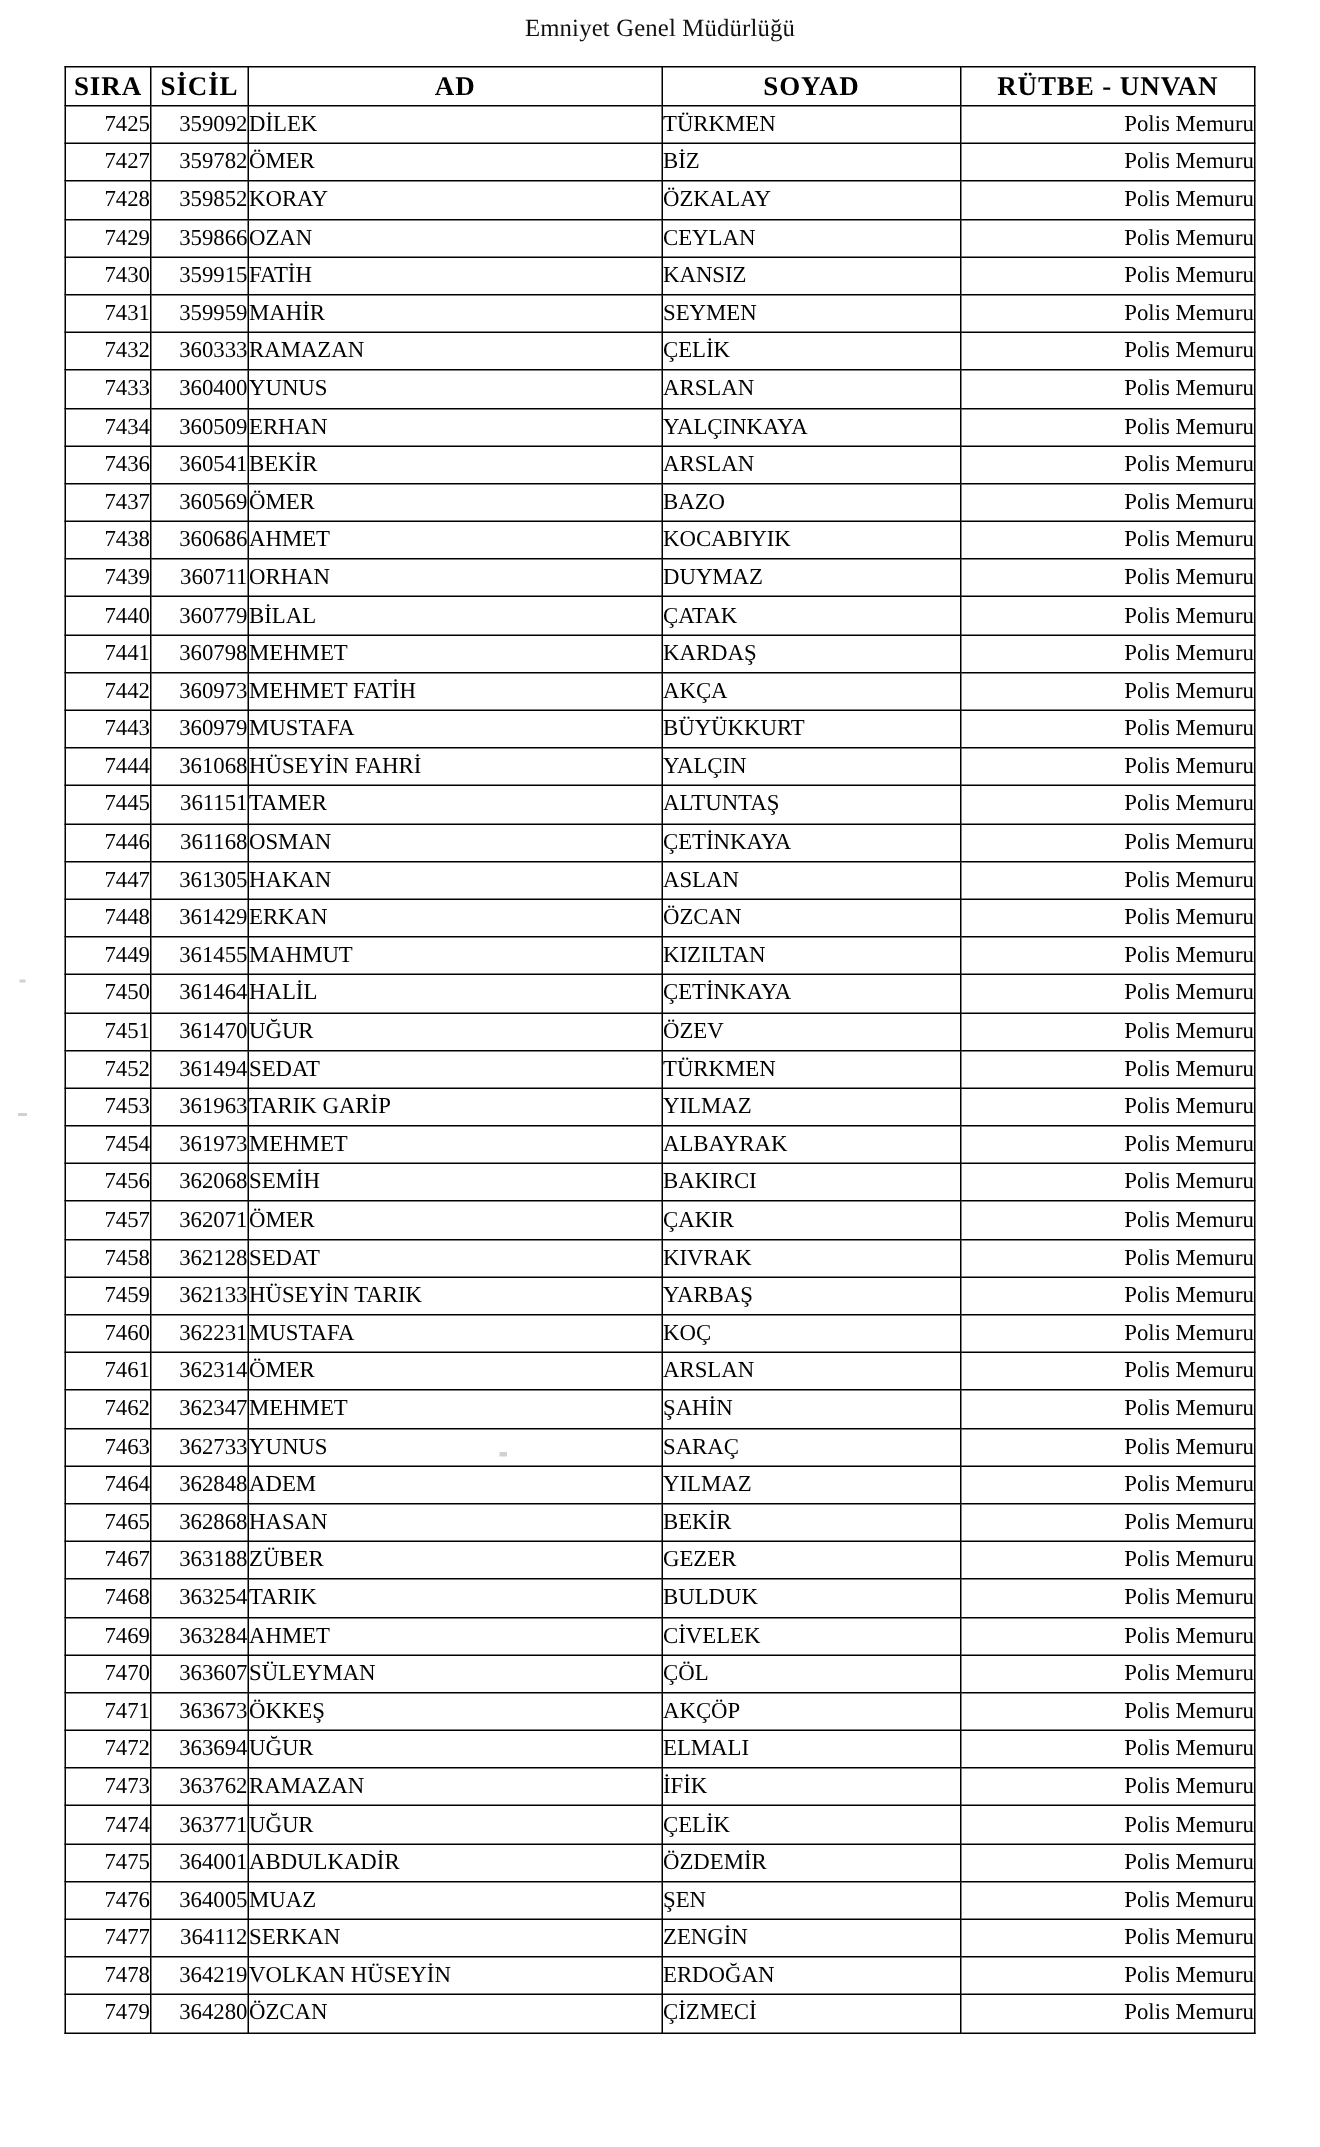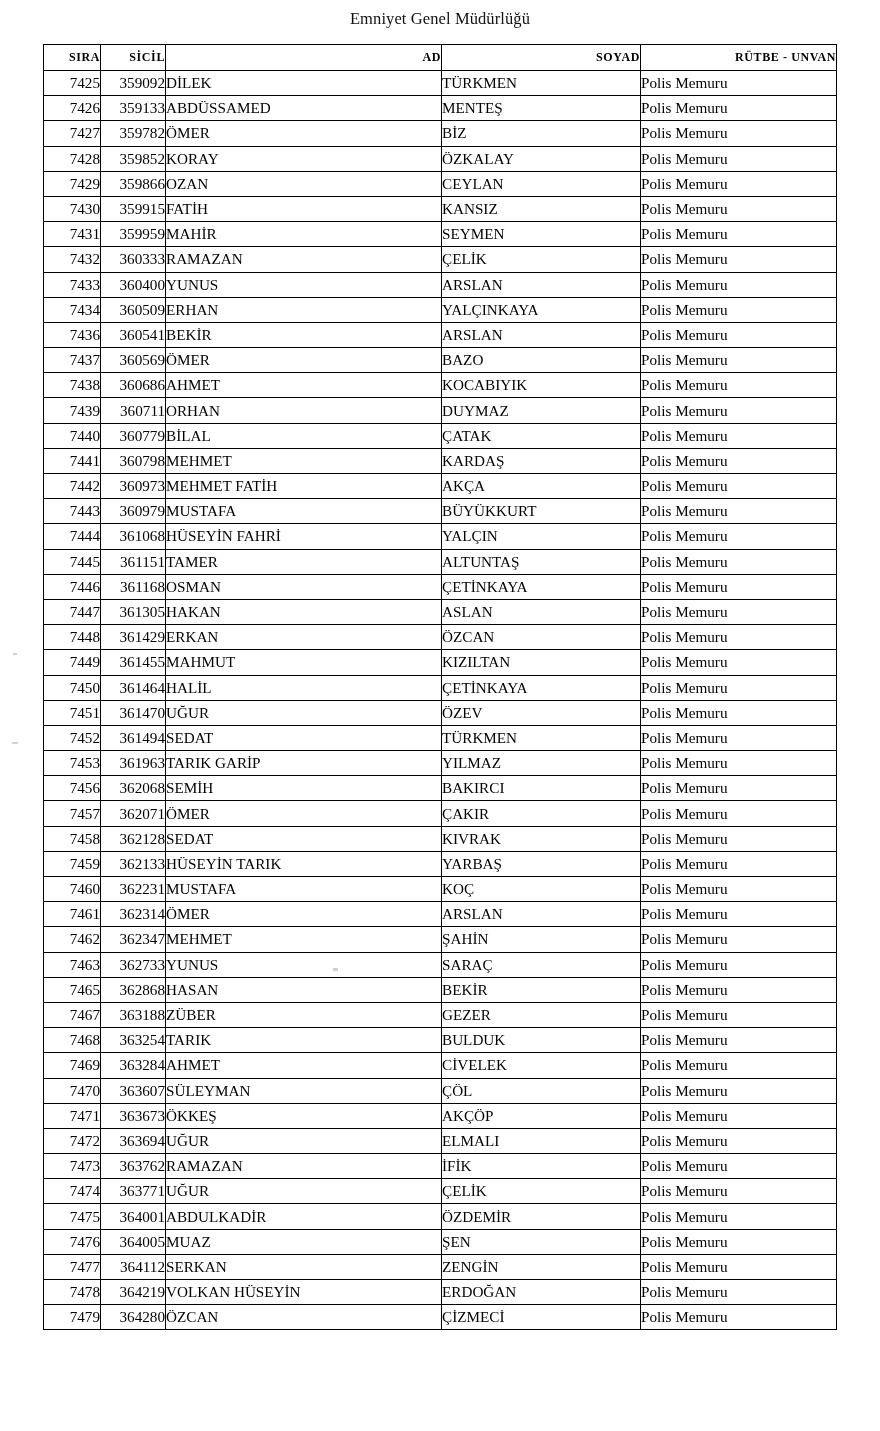--- a/index.html
+++ b/index.html
@@ -62,40 +62,40 @@
     height: 24.2px;
     vertical-align: middle;
     font-size: 15.2px;
     line-height: 1.05;
     white-space: nowrap;
     overflow: hidden;
   }
 
   table.listing thead th {
     font-weight: 700;
-    text-align: right;
-    font-size: 12px;
+    text-align: center;
+    font-size: 18px;
     letter-spacing: 0.6px;
     height: 25px;
     border-bottom: 1.6px solid #000;
   }
 
   
   td.num {
     text-align: right;
     padding-right: 7px;
     font-size: 15.3px;
   }
   
   td.txt {
     text-align: left;
     padding-left: 5px;
   }
   td.rank {
-    text-align: left;
+    text-align: right;
     padding-left: 6px;
     font-size: 14.6px;
   }
 
   
   .speck {
     position: absolute;
     background: #9a9a9a;
     opacity: 0.45;
   }
@@ -127,27 +127,20 @@
       </thead>
       <tbody id="table-body">
           <tr>
             <td class="num">7425</td>
             <td class="num">359092</td>
             <td class="txt">DİLEK</td>
             <td class="txt">TÜRKMEN</td>
             <td class="rank">Polis Memuru</td>
           </tr>
           <tr>
-            <td class="num">7426</td>
-            <td class="num">359133</td>
-            <td class="txt">ABDÜSSAMED</td>
-            <td class="txt">MENTEŞ</td>
-            <td class="rank">Polis Memuru</td>
-          </tr>
-          <tr>
             <td class="num">7427</td>
             <td class="num">359782</td>
             <td class="txt">ÖMER</td>
             <td class="txt">BİZ</td>
             <td class="rank">Polis Memuru</td>
           </tr>
           <tr>
             <td class="num">7428</td>
             <td class="num">359852</td>
             <td class="txt">KORAY</td>
@@ -316,20 +309,27 @@
             <td class="rank">Polis Memuru</td>
           </tr>
           <tr>
             <td class="num">7453</td>
             <td class="num">361963</td>
             <td class="txt">TARIK GARİP</td>
             <td class="txt">YILMAZ</td>
             <td class="rank">Polis Memuru</td>
           </tr>
           <tr>
+            <td class="num">7454</td>
+            <td class="num">361973</td>
+            <td class="txt">MEHMET</td>
+            <td class="txt">ALBAYRAK</td>
+            <td class="rank">Polis Memuru</td>
+          </tr>
+          <tr>
             <td class="num">7456</td>
             <td class="num">362068</td>
             <td class="txt">SEMİH</td>
             <td class="txt">BAKIRCI</td>
             <td class="rank">Polis Memuru</td>
           </tr>
           <tr>
             <td class="num">7457</td>
             <td class="num">362071</td>
             <td class="txt">ÖMER</td>
@@ -372,20 +372,27 @@
             <td class="rank">Polis Memuru</td>
           </tr>
           <tr>
             <td class="num">7463</td>
             <td class="num">362733</td>
             <td class="txt">YUNUS</td>
             <td class="txt">SARAÇ</td>
             <td class="rank">Polis Memuru</td>
           </tr>
           <tr>
+            <td class="num">7464</td>
+            <td class="num">362848</td>
+            <td class="txt">ADEM</td>
+            <td class="txt">YILMAZ</td>
+            <td class="rank">Polis Memuru</td>
+          </tr>
+          <tr>
             <td class="num">7465</td>
             <td class="num">362868</td>
             <td class="txt">HASAN</td>
             <td class="txt">BEKİR</td>
             <td class="rank">Polis Memuru</td>
           </tr>
           <tr>
             <td class="num">7467</td>
             <td class="num">363188</td>
             <td class="txt">ZÜBER</td>

